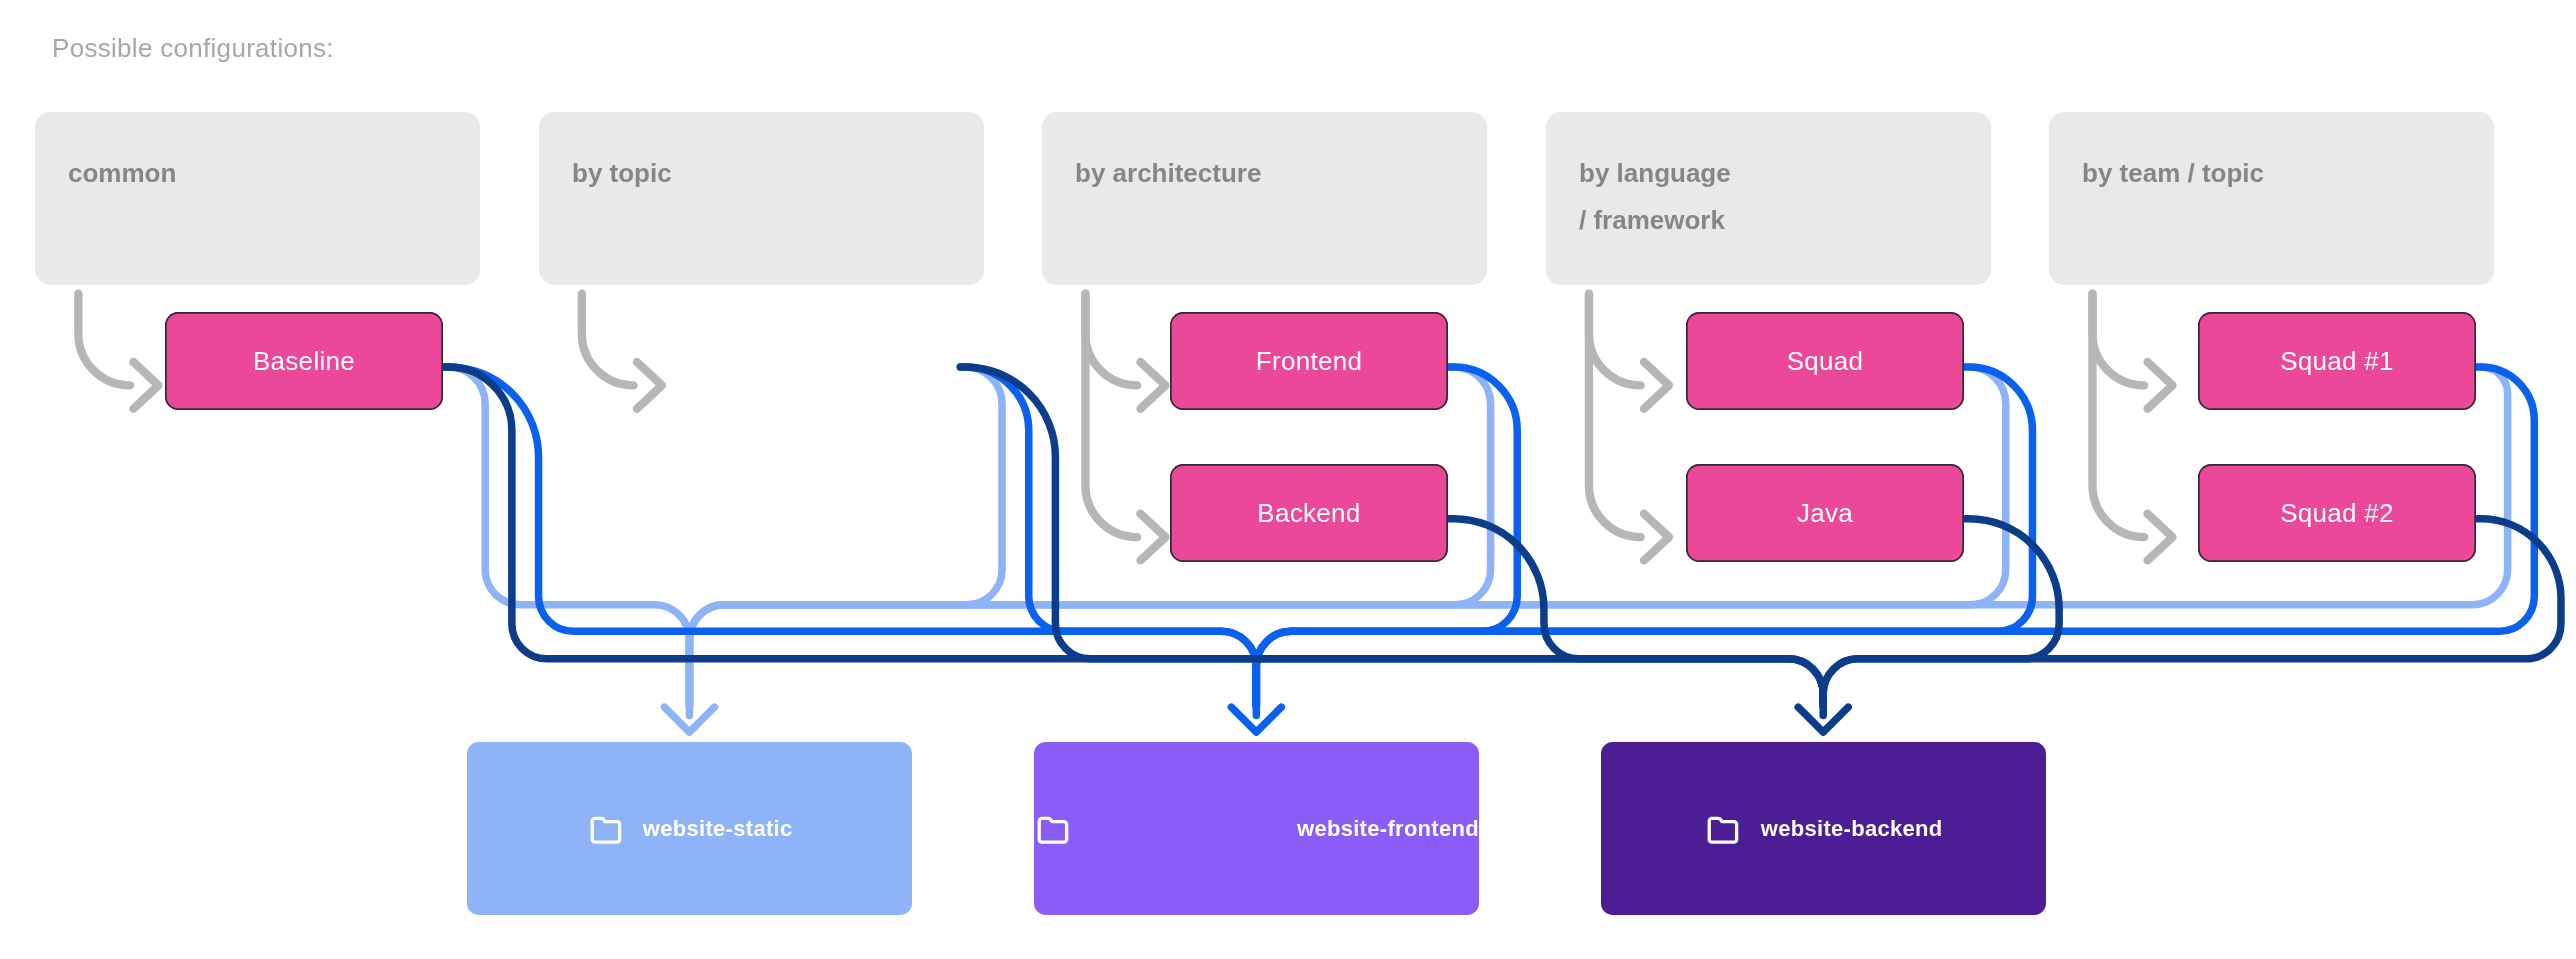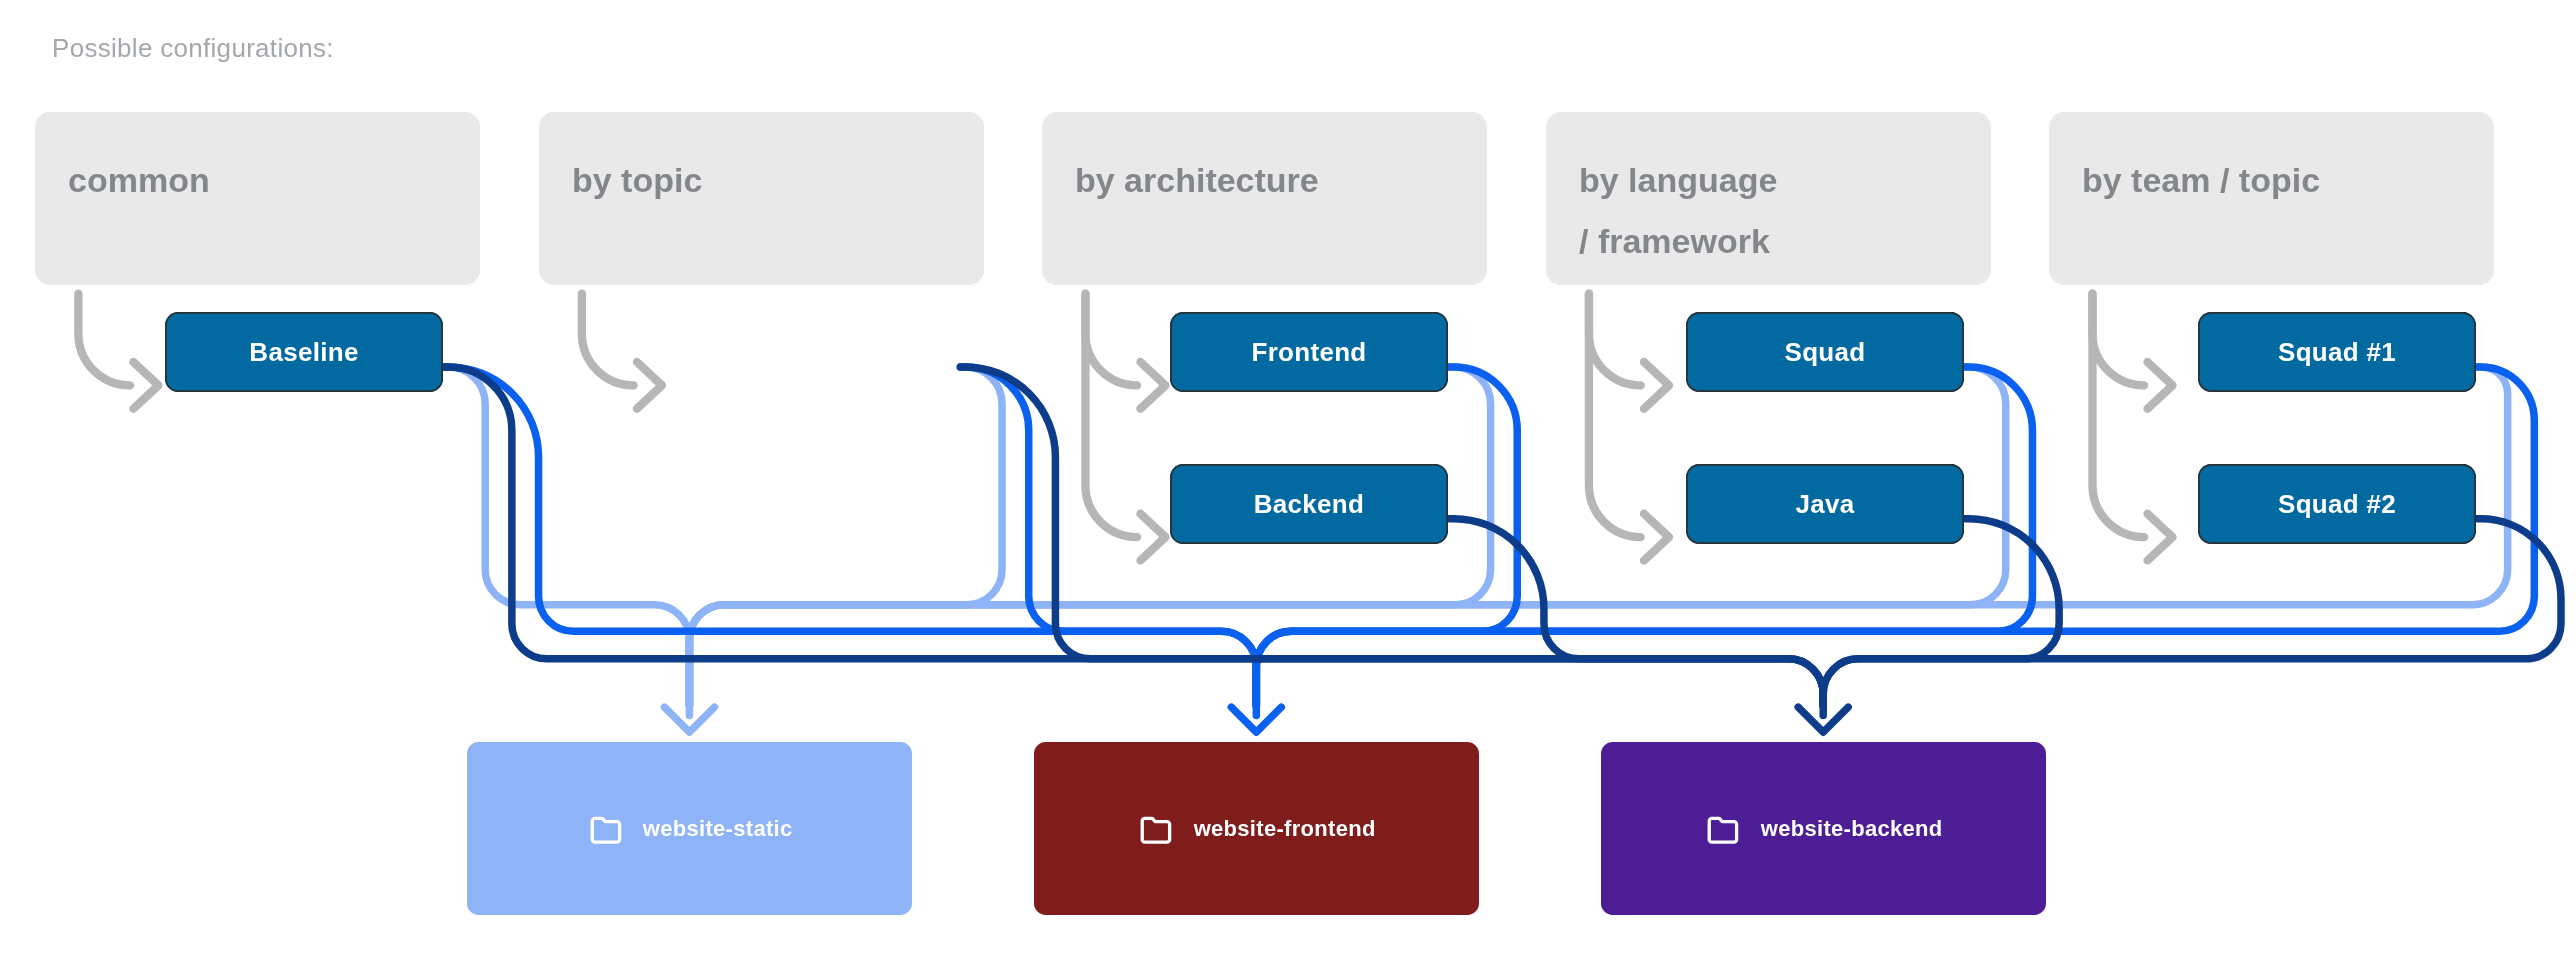--- a/index.html
+++ b/index.html
@@ -1,30 +1,30 @@
 <!DOCTYPE html>
 <html style="font-size:13.3px"><head>
 <meta charset="utf-8">
 <style>
   html,body{margin:0;padding:0;background:#ffffff;}
   .canvas{position:relative;width:2576px;height:960px;background:#ffffff;overflow:hidden;
           font-family:"Liberation Sans",sans-serif;}
   .wires{position:absolute;left:0;top:0;width:2576px;height:960px;}
   .title{position:absolute;left:35px;top:33px;font-size:26px;font-weight:500;color:#a4a8ac;letter-spacing:0.3px;margin-left:17px;}
   .graybox{position:absolute;top:112px;width:445px;height:173px;background:#e9e9ea;border-radius:15px;}
-  .graybox .lbl{position:absolute;left:33px;top:38px;font-size:34px;font-weight:700;color:#83878b;
+  .graybox .lbl{position:absolute;left:33px;top:38px;font-size:26px;font-weight:700;color:#83878b;
                 line-height:1.8;white-space:pre-line;}
-  .node{position:absolute;width:278px;height:80px;background:#0369a1;border-radius:13.3px;
+  .node{position:absolute;width:278px;height:98px;background:#ec4899;border-radius:13.3px;
         box-shadow:inset 0 0 0 1.7px #2b2e30;display:flex;align-items:center;justify-content:center;
-        color:#ffffff;font-size:26px;font-weight:700;letter-spacing:0.3px;}
+        color:#ffffff;font-size:26px;font-weight:400;letter-spacing:0.3px;}
   .out{position:absolute;top:742px;width:445px;height:173px;border-radius:11.7px;
        display:flex;align-items:center;justify-content:center;gap:18.3px;
        color:#ffffff;font-size:22px;font-weight:700;letter-spacing:0.3px;}
   .out-static{left:467px;background:#8fb3f7;}
-  .out-frontend{left:1034px;background:#7f1d1d;}
+  .out-frontend{left:1034px;background:#8b5cf6;justify-content:space-between;}
   .out-backend{left:1601px;background:#4c1d95;}
   .e-light{stroke:#8fb3f7;}
   .e-med{stroke:#0a60ef;}
   .e-dark{stroke:#0d3d8a;}
   .edge{fill:none;stroke-width:9;stroke-linecap:round;stroke-linejoin:round;}
   .gray{fill:none;stroke:#b6b6b6;stroke-width:10;stroke-linecap:round;stroke-linejoin:round;}
 </style>
 </head>
 <body>
 

